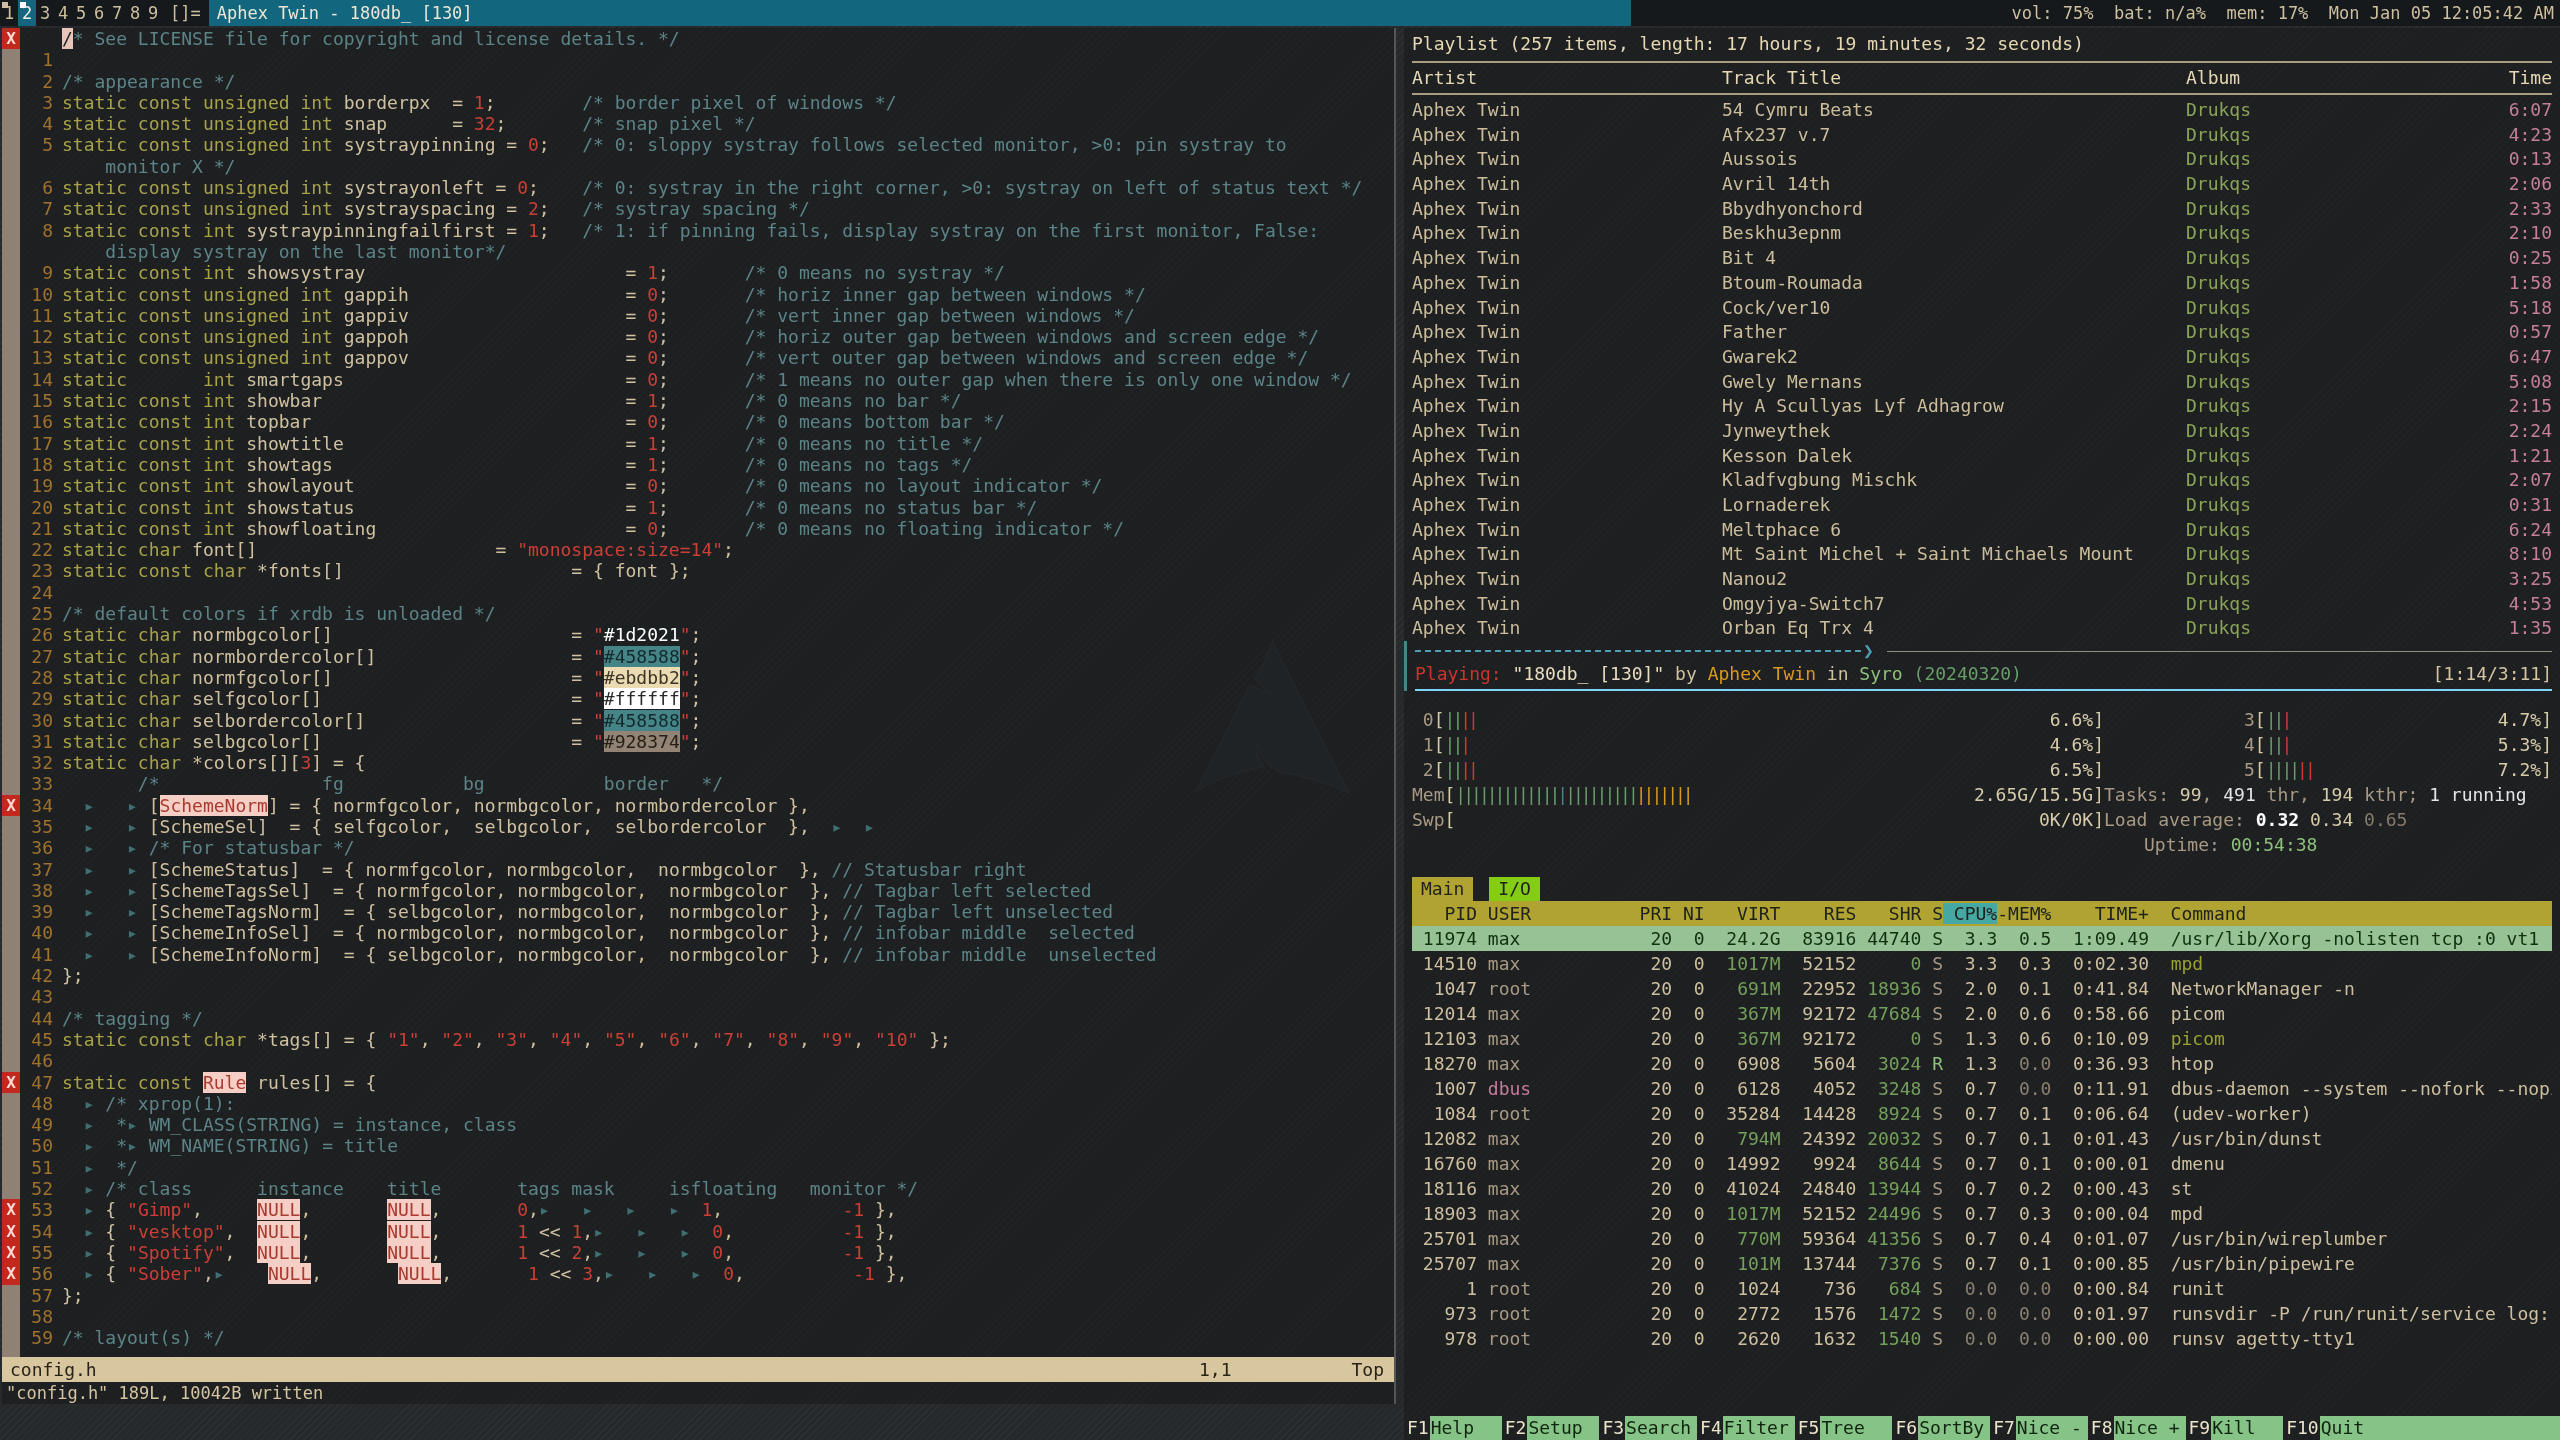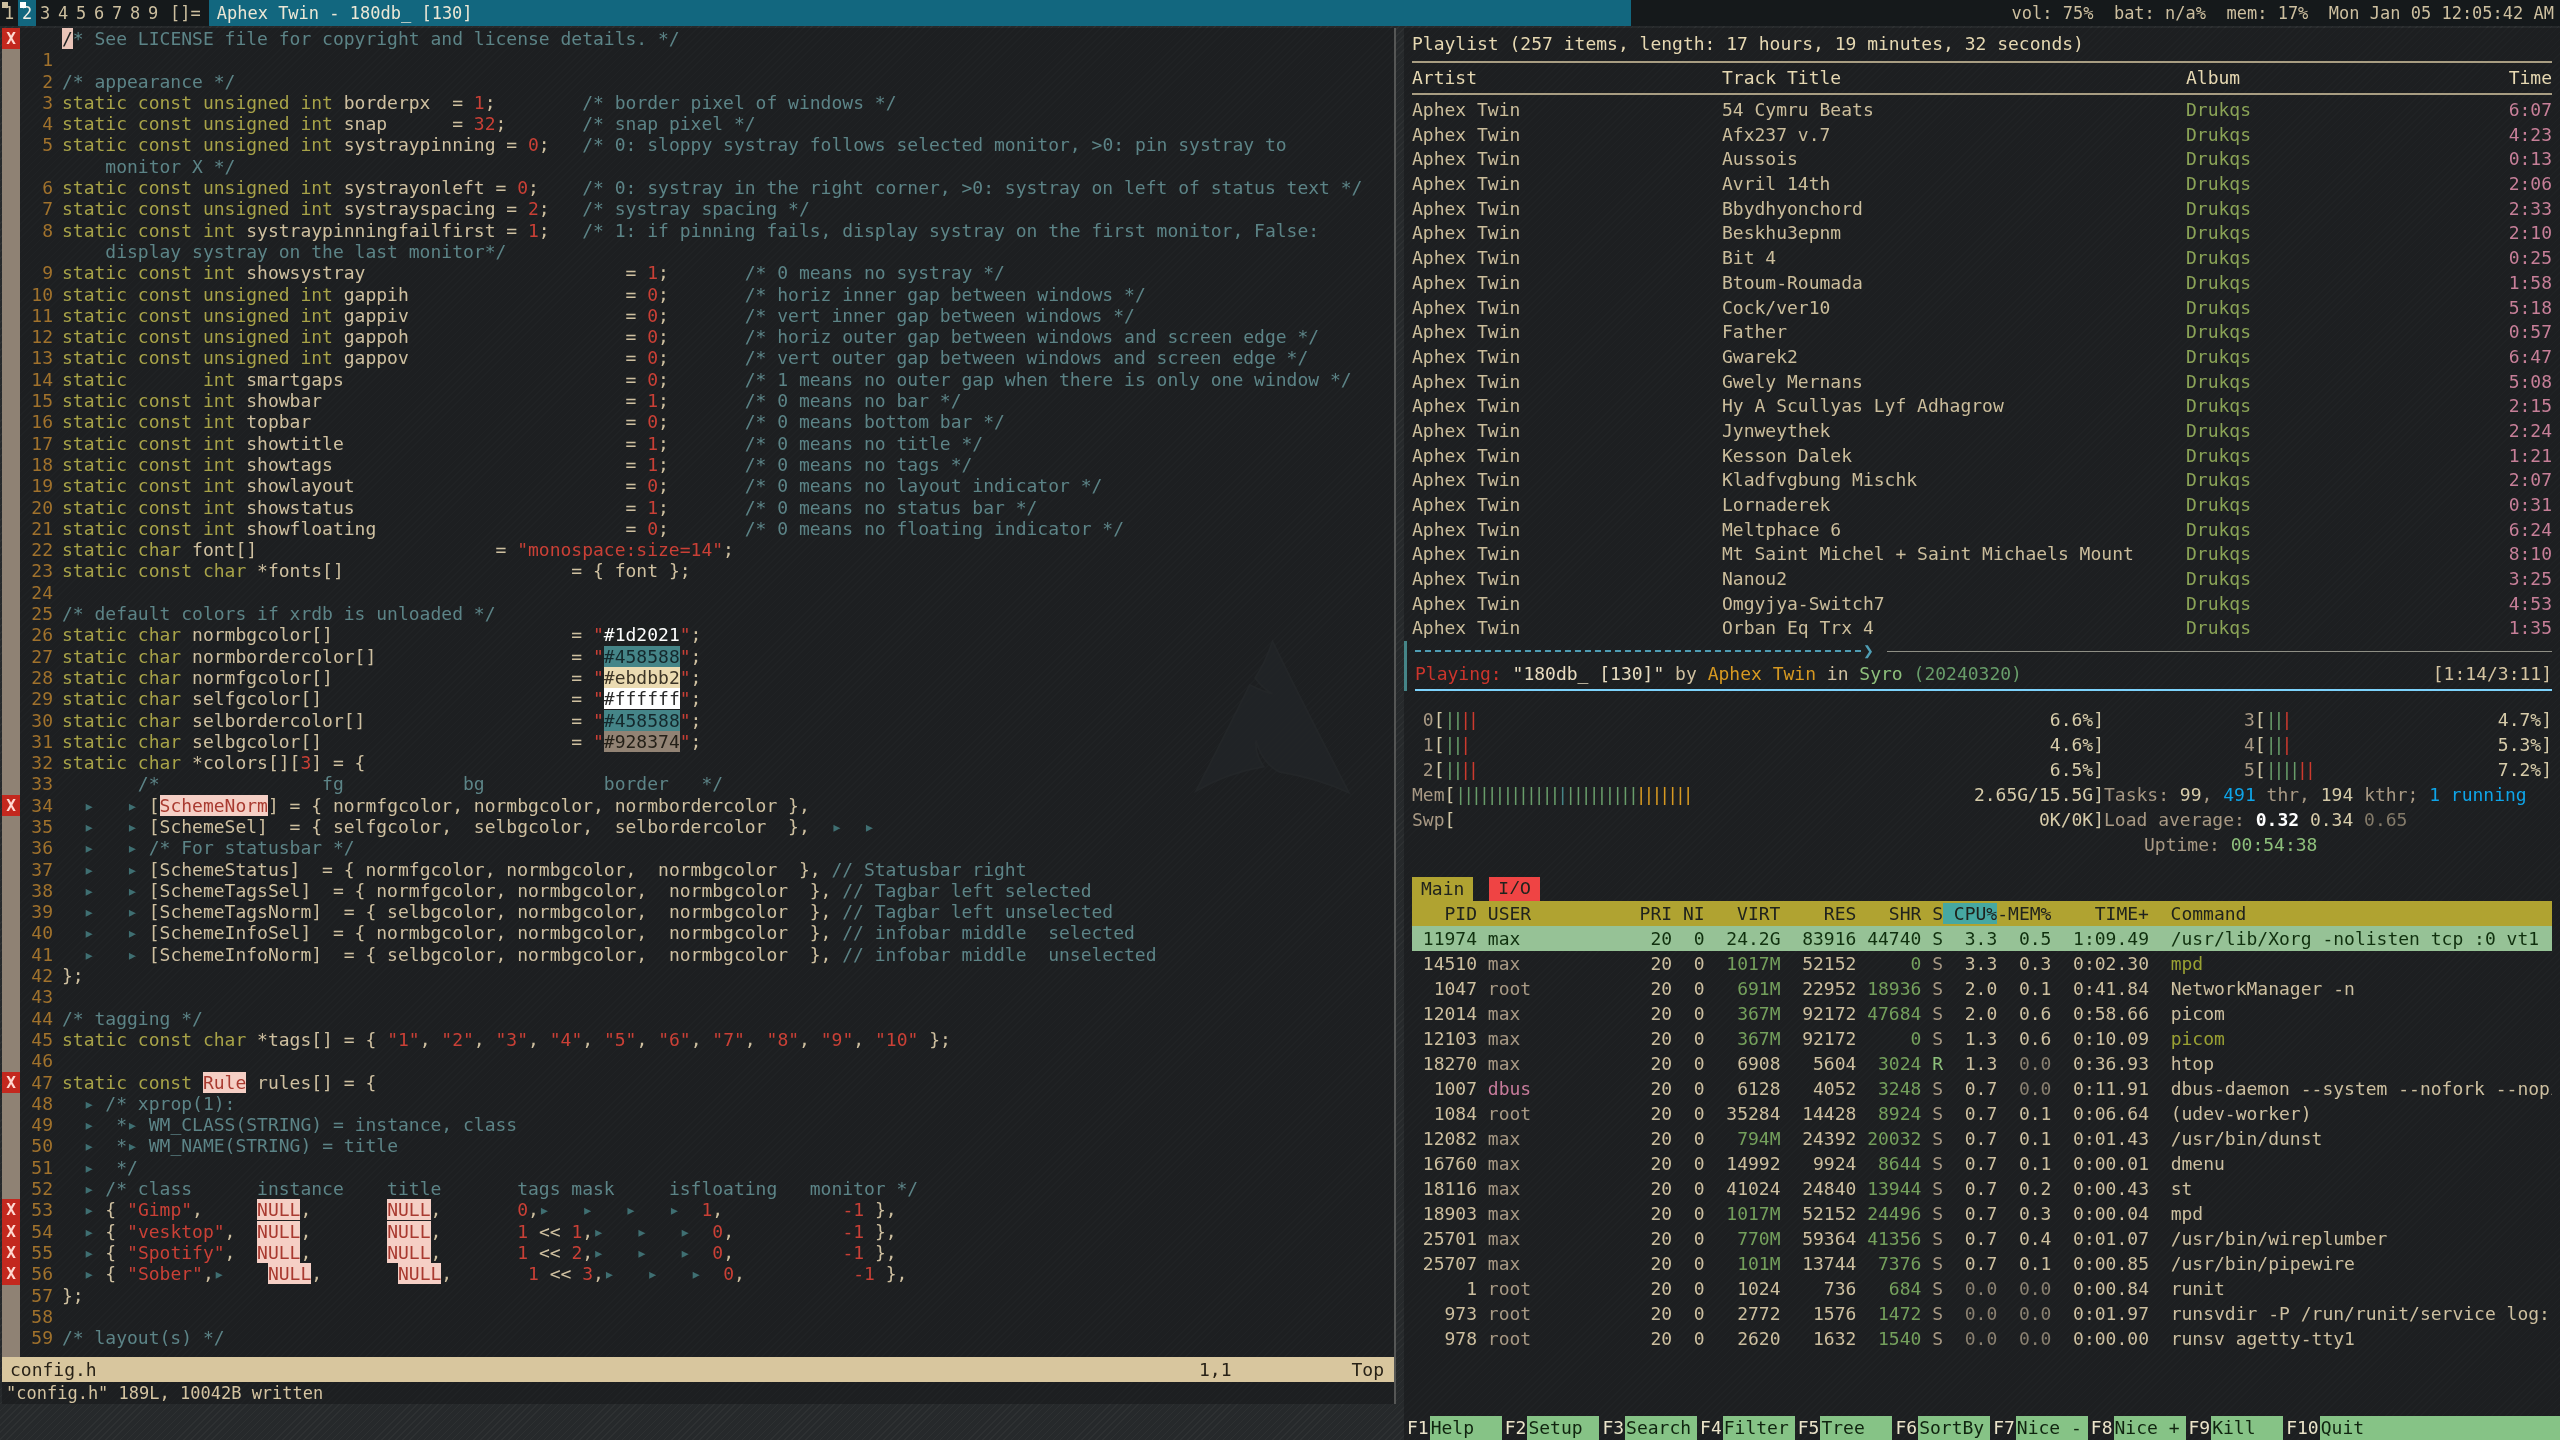--- a/index.html
+++ b/index.html
@@ -72,25 +72,25 @@
   .m-row { display:flex; height:25px; line-height:25px; }
   .m-left { width:692px; display:flex; }
   .m-right { flex:1; display:flex; }
   .m-right.cpu { padding-left:140px; }
   .meter { display:flex; flex:1; white-space:pre; }
   .m-lbl { color:#a89984; } .m-br { color:#d6cba9; }
   .m-ticks { flex:1; overflow:hidden; white-space:pre; letter-spacing:-3px; }
   .tick-g { color:#689d6a; } .tick-r { color:#cc3a2e; } .tick-c { color:#458588; } .tick-y { color:#d79921; }
   .m-val { margin-left:auto; color:#d6cba9; white-space:pre; }
   .t-lbl { color:#a89984; white-space:pre; } .t-val { color:#d6cba9; white-space:pre; }
-  .t-grn { color:#0ea5e9; white-space:pre; } .t-strong { color:#ffffff; font-weight:bold; white-space:pre; }
+  .t-grn { color:#e5e5e5; white-space:pre; } .t-strong { color:#ffffff; font-weight:bold; white-space:pre; }
   .t-dim { color:#847b6a; white-space:pre; } .t-upt { color:#8ec07c; white-space:pre; }
   #htop-tabs { display:flex; gap:16px; margin-top:20px; }
   .htab { padding:0 9px; line-height:24px; height:24px; color:#20231d; }
-  .htab.main { background:#b0a331; } .htab.io { background:#ef4444;font-family:Liberation Mono, monospace; }
+  .htab.main { background:#b0a331; } .htab.io { background:#84cc16; }
   #proc-head { white-space:pre; line-height:25px; height:25px; background:#b0a331; color:#20231d; overflow:hidden; }
   .ph-sort { background:#46a8a2; }
   #proc-rows { overflow:hidden; }
   .p-row { white-space:pre; line-height:25px; height:25px; overflow:hidden; }
   .c-val { color:#cdbf9f; } .c-user { color:#a89984; } .c-dbus { color:#c77b9b; }
   .c-grn { color:#74a05c; } .c-st { color:#a89984; } .c-stR { color:#8ec07c; }
   .c-dim { color:#8a8070; } .c-cmdg { color:#9aa133; }
   .p-sel { background:#96c296; }
   .p-sel span { color:#10300e !important; }
   

